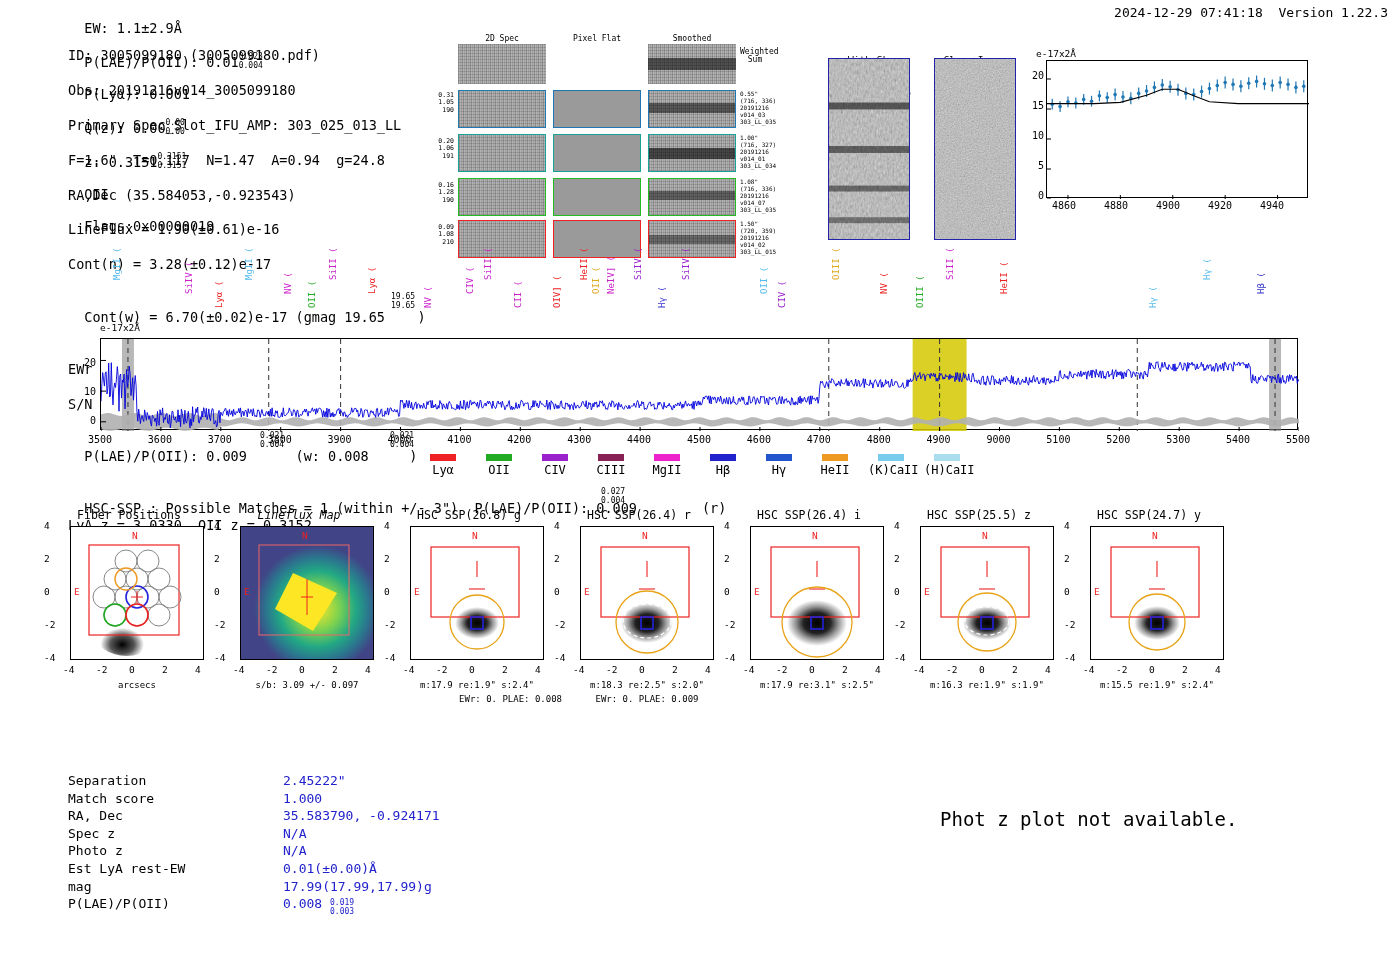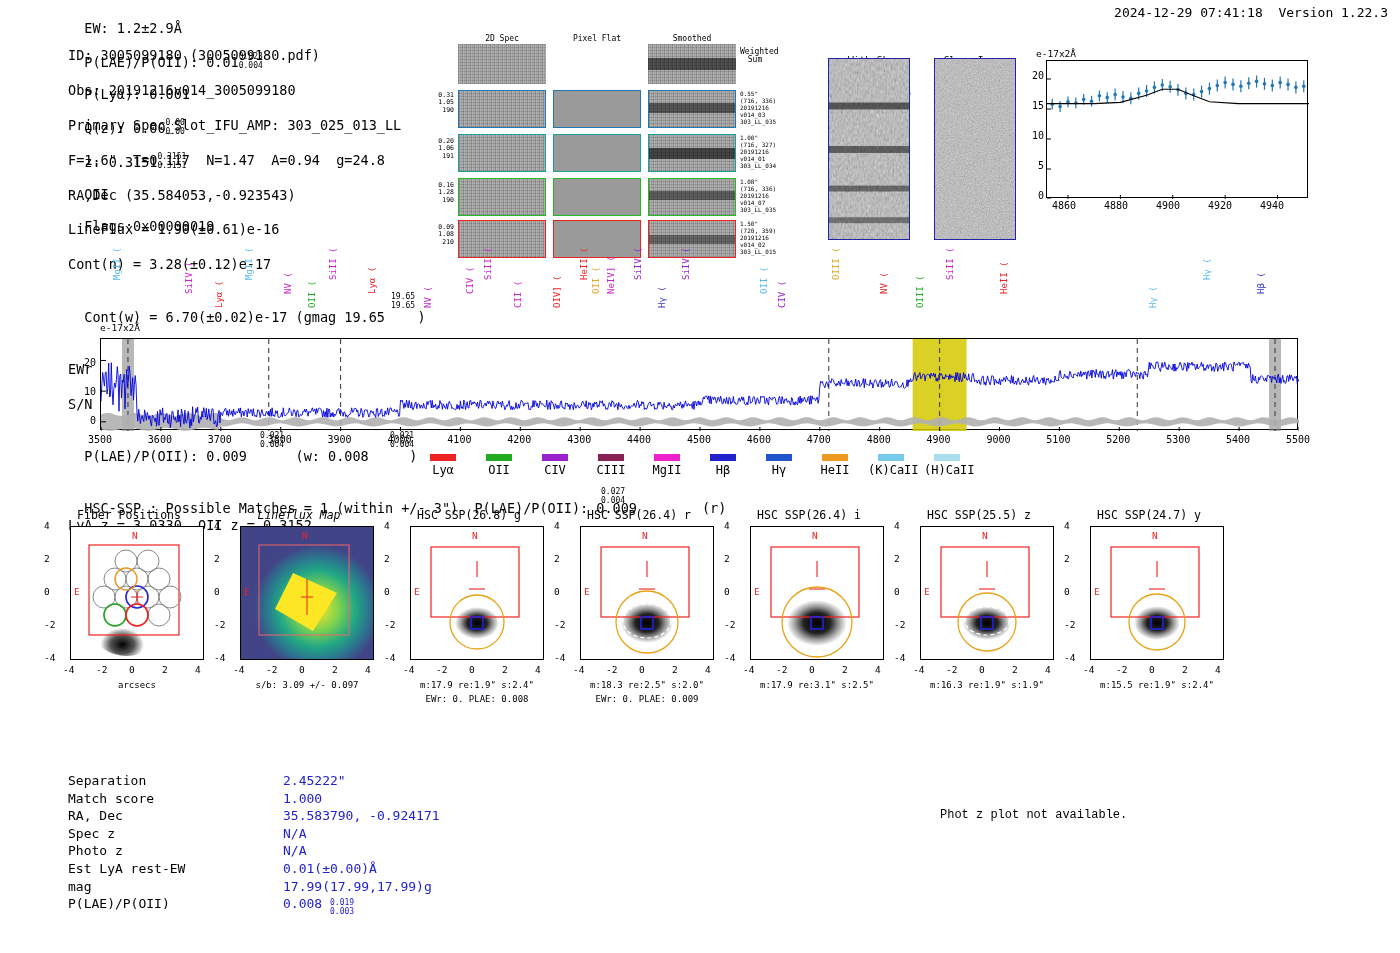--- a/index.html
+++ b/index.html
@@ -55,27 +55,27 @@
   #hscheader{left:68px;top:484px;font-size:13.5px;white-space:pre;}
   .panel-title{position:absolute;font-size:11.5px;text-align:center;width:150px;}
   .imgpanel{position:absolute;width:134px;height:134px;border:1px solid #000;box-sizing:border-box;overflow:hidden;background:#fff;}
   .capt{position:absolute;font-size:9px;text-align:center;width:170px;}
   .axlab{position:absolute;font-size:9.5px;}
 
   
   #bottomtable{left:68px;top:772px;font-size:13px;line-height:17.6px;}
   #bottomtable .k{display:inline-block;width:215px;color:#000;white-space:pre;}
   #bottomtable .v{color:#2222cc;white-space:pre;}
-  #photznote{left:940px;top:808px;font-size:12px;font-family:Liberation Mono, monospace;}
+  #photznote{left:940px;top:808px;font-size:19px;}
 </style>
 </head>
 <body>
 
 <div class="abs mono" id="topline">
-  <span>EW: 1.2±2.9Å</span>
+  <span>EW: 1.1±2.9Å</span>
   <span>&nbsp; </span>
   <span>P(LAE)/P(OII): 0.01</span><span class="subsup"><span>0.023</span><span>0.004</span></span>
   <span>&nbsp; </span>
   <span>P(Lyα): 0.001</span>
   <span>&nbsp; </span>
   <span>Q(z): 0.00</span><span class="subsup"><span>0.00</span><span>0.00</span></span>
   <span>&nbsp; </span>
   <span>z: 0.3151</span><span class="subsup"><span>0.3151</span><span>0.3151</span></span>
   <span>&nbsp; </span>
   <span>OII</span>
@@ -547,21 +547,21 @@
     <div class="axlab" style="left:502px;top:156px;">2</div>
     <div class="axlab" style="left:535px;top:156px;">4</div>
     <div class="axlab" style="left:384px;top:12px;">4</div>
     <div class="axlab" style="left:384px;top:45px;">2</div>
     <div class="axlab" style="left:384px;top:78px;">0</div>
     <div class="axlab" style="left:384px;top:111px;">-2</div>
     <div class="axlab" style="left:384px;top:144px;">-4</div>
     <div class="axlab" style="left:420px;top:24px;color:#ee2222"></div>
     <div class="capt" style="left:392px;top:172px;"></div>
     <div class="capt" style="left:392px;top:172px;">m:17.9  re:1.9"  s:2.4"</div>
-    <div class="capt" style="left:392px;top:186px;">EWr: 0. PLAE: 0.008</div>
+    <div class="capt" style="left:392px;top:186px;text-align:right;">EWr: 0. PLAE: 0.008</div>
     <div class="axlab" style="left:472px;top:22px;color:#ee2222;">N</div>
     <div class="axlab" style="left:414px;top:78px;color:#ee2222;">E</div>
     <div class="panel-title" style="left:564px;top:0px;">HSC SSP(26.4) r</div>
     <div class="imgpanel" style="left:580px;top:18px;"><svg width="132" height="132" viewBox="0 0 132 132">
         <defs>
           <radialGradient id="gg3" cx="50%" cy="50%" r="50%">
         <stop offset="0%" stop-color="#000"></stop>
             <stop offset="45%" stop-color="#222"></stop>
         <stop offset="72%" stop-color="#999"></stop>
             <stop offset="100%" stop-color="#fff"></stop>

